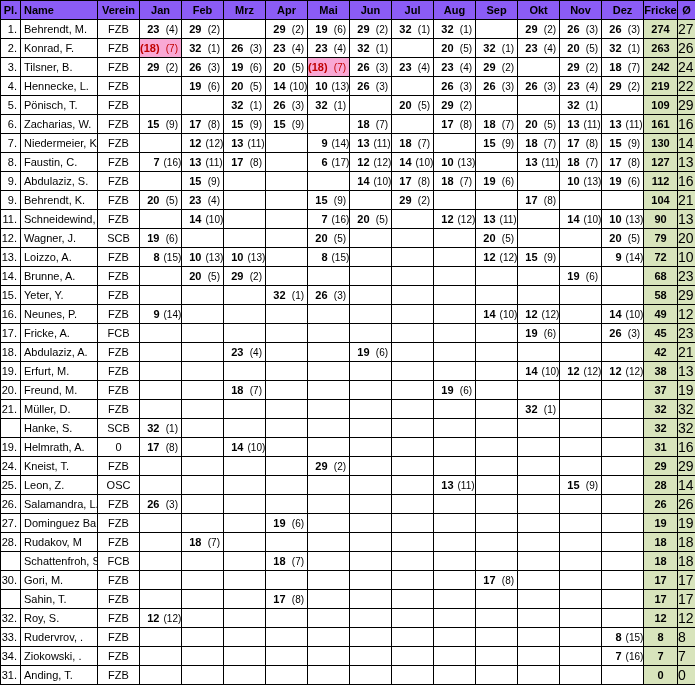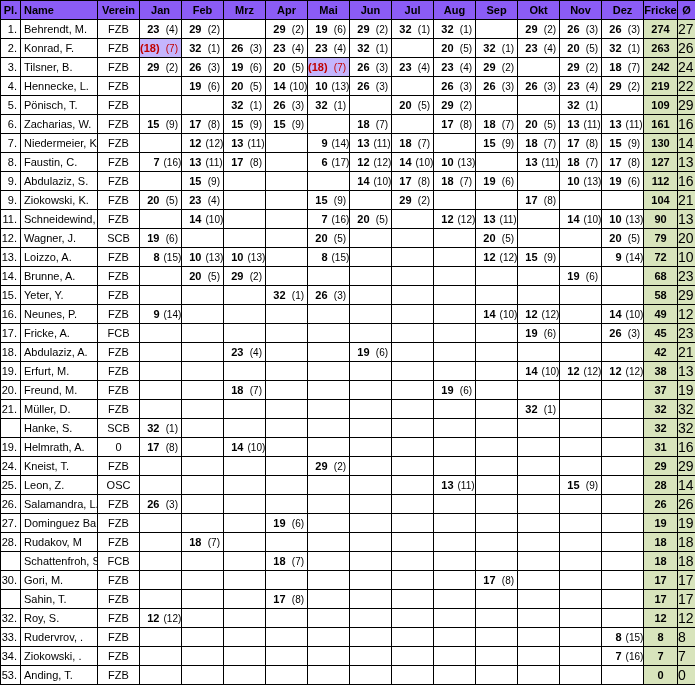--- a/index.html
+++ b/index.html
@@ -24,21 +24,21 @@
     font-size: 11px;
     text-align: center;
     height: 18px;
   }
   table.rank thead th.name-h { text-align: left; padding-left: 3px; }
   td.pl { text-align: right; padding-right: 3px !important; }
   td.name { text-align: left; padding-left: 3px !important; }
   td.verein { text-align: center; margin-top: 20px; }
   td.pts { text-align: right; font-weight: bold; padding-right: 4px !important; border-right: none !important; }
   td.pos { text-align: right; padding-right: 3px !important; border-left: none !important; font-size: 10px; }
-  td.hl { background: #c4b5fd; color: #c00000; }
+  td.hl { background: #f9a8d4; color: #c00000; }
   td.total { background: #d8e4bc; text-align: center; font-weight: bold; }
   td.avg { background: #d8e4bc; text-align: left; font-size: 14px; }
   th.month { text-align: center; }
 </style>
 </head>
 <body>
 
 <table class="rank">
   <colgroup>
     <col style="width:20px">
@@ -367,21 +367,21 @@
         <td class="pos"></td>
         <td class="pts">10</td>
         <td class="pos">(13)</td>
         <td class="pts">19</td>
         <td class="pos">(6)</td>
         <td class="total">112</td>
         <td class="avg">16</td>
       </tr>
       <tr>
         <td class="pl">9.</td>
-        <td class="name">Ziokowski, K.</td>
+        <td class="name">Behrendt, K.</td>
         <td class="verein">FZB</td>
         <td class="pts">20</td>
         <td class="pos">(5)</td>
         <td class="pts">23</td>
         <td class="pos">(4)</td>
         <td class="pts"></td>
         <td class="pos"></td>
         <td class="pts"></td>
         <td class="pos"></td>
         <td class="pts">15</td>
@@ -1141,21 +1141,21 @@
         <td class="pts"></td>
         <td class="pos"></td>
         <td class="pts"></td>
         <td class="pos"></td>
         <td class="pts">7</td>
         <td class="pos">(16)</td>
         <td class="total">7</td>
         <td class="avg">7</td>
       </tr>
       <tr>
-        <td class="pl">53.</td>
+        <td class="pl">31.</td>
         <td class="name">Anding, T.</td>
         <td class="verein">FZB</td>
         <td class="pts"></td>
         <td class="pos"></td>
         <td class="pts"></td>
         <td class="pos"></td>
         <td class="pts"></td>
         <td class="pos"></td>
         <td class="pts"></td>
         <td class="pos"></td>

